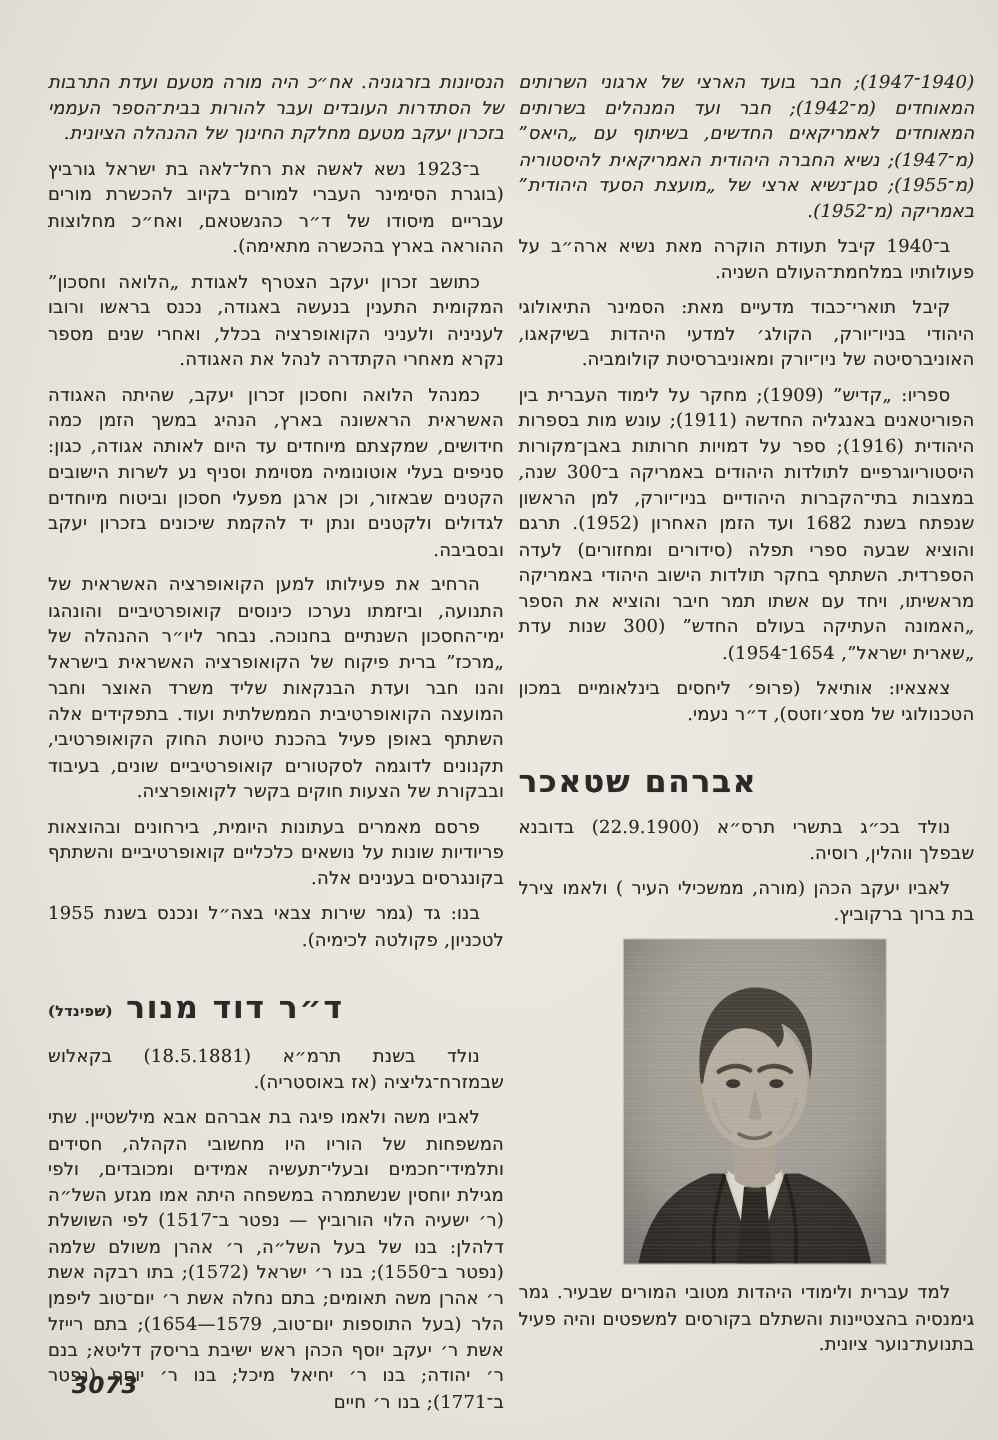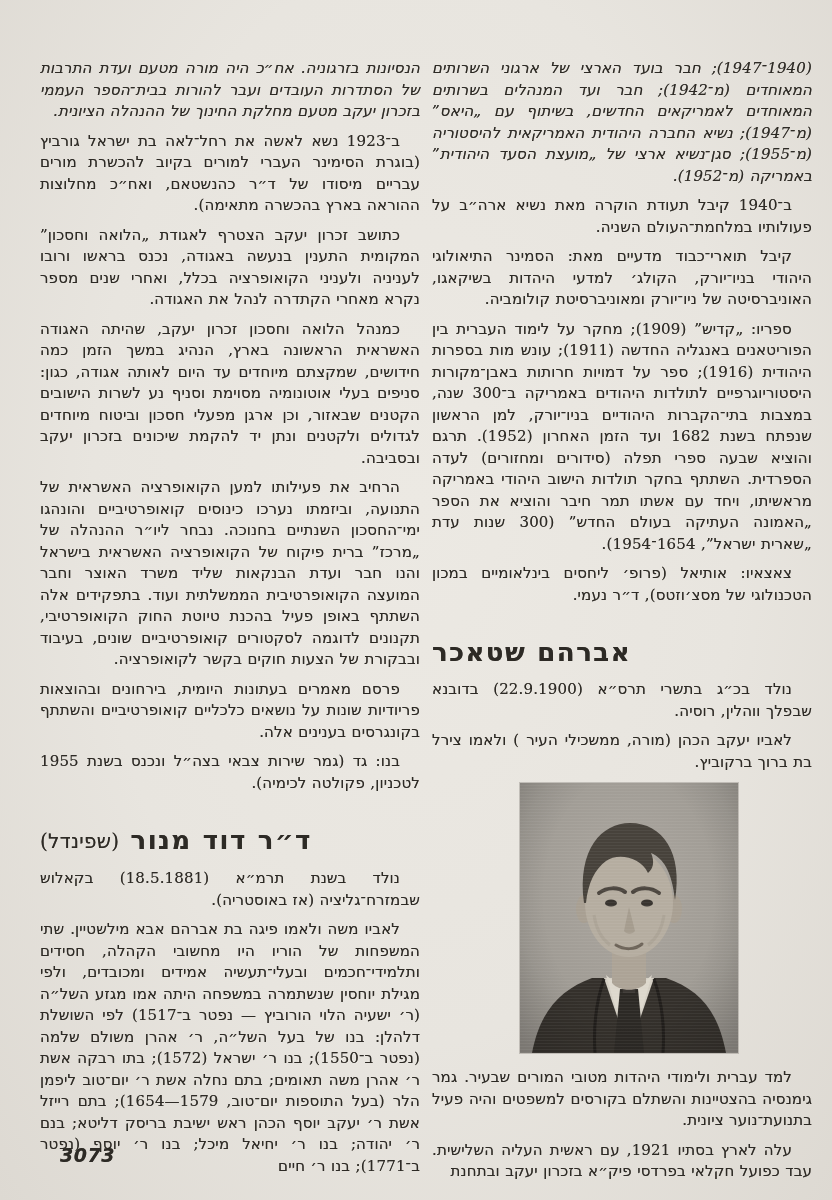--- a/index.html
+++ b/index.html
@@ -25,21 +25,21 @@
   .col-left{left:40px;}
   .col p{margin:0 0 8px;text-indent:20px;}
   .col p.cont{text-indent:0;font-style:italic;}
   .entry-title{
     font-weight:bold;font-size:26px;line-height:30px;
     text-align:left;letter-spacing:1.5px;
     margin:31px 0 12px;text-indent:0;
     text-shadow:0 0 .6px rgba(45,42,37,.7);
   }
   .entry-title .suffix{
-    font-size:20px;font-weight:normal;letter-spacing:.3px;
+    font-size:12px;font-weight:bold;letter-spacing:.3px;
     vertical-align:1px;
   }
   .photo{
     position:relative;width:218px;height:270px;
     margin:10px 74px 14px 88px;
     background:#a39f98;
     box-shadow:0 0 0 1px rgba(120,116,110,.35);
   }
   .photo svg{display:block;width:100%;height:100%;}
   .photo::after{
@@ -119,21 +119,20 @@
         <path d="M109,124 L104,148 C107,151.5 112,151.5 115,148 Z" fill="#a59c8e"></path>
 
         <path d="M96,162 C104,167 115,167 122,161" stroke="#6d6459" stroke-width="3" fill="none" stroke-linecap="round"></path>
 
         <path d="M74,132 C76,146 82,156 90,162" stroke="#a79e91" stroke-width="3" fill="none" opacity=".6"></path>
         <path d="M144,132 C142,146 136,156 128,162" stroke="#a79e91" stroke-width="3" fill="none" opacity=".6"></path>
       </svg>
     </div>
 
     <p>למד עברית ולימודי היהדות מטובי המורים שבעיר. גמר גימנסיה בהצטיינות והשתלם בקורסים למשפטים והיה פעיל בתנועת־נוער ציונית.</p>
-    <p>עלה לארץ בסתיו 1921, עם ראשית העליה השלישית. עבד כפועל חקלאי בפרדסי פיק״א בזכרון יעקב ובתחנת</p>
   </div>
 
   <div class="col col-left">
     <p class="cont">הנסיונות בזרגוניה. אח״כ היה מורה מטעם ועדת התרבות של הסתדרות העובדים ועבר להורות בבית־הספר העממי בזכרון יעקב מטעם מחלקת החינוך של ההנהלה הציונית.</p>
     <p>ב־1923 נשא לאשה את רחל־לאה בת ישראל גורביץ (בוגרת הסימינר העברי למורים בקיוב להכשרת מורים עבריים מיסודו של ד״ר כהנשטאם, ואח״כ מחלוצות ההוראה בארץ בהכשרה מתאימה).</p>
     <p>כתושב זכרון יעקב הצטרף לאגודת „הלואה וחסכון” המקומית התענין בנעשה באגודה, נכנס בראשו ורובו לעניניה ולעניני הקואופרציה בכלל, ואחרי שנים מספר נקרא מאחרי הקתדרה לנהל את האגודה.</p>
     <p>כמנהל הלואה וחסכון זכרון יעקב, שהיתה האגודה האשראית הראשונה בארץ, הנהיג במשך הזמן כמה חידושים, שמקצתם מיוחדים עד היום לאותה אגודה, כגון: סניפים בעלי אוטונומיה מסוימת וסניף נע לשרות הישובים הקטנים שבאזור, וכן ארגן מפעלי חסכון וביטוח מיוחדים לגדולים ולקטנים ונתן יד להקמת שיכונים בזכרון יעקב ובסביבה.</p>
     <p>הרחיב את פעילותו למען הקואופרציה האשראית של התנועה, וביזמתו נערכו כינוסים קואופרטיביים והונהגו ימי־החסכון השנתיים בחנוכה. נבחר ליו״ר ההנהלה של „מרכז” ברית פיקוח של הקואופרציה האשראית בישראל והנו חבר ועדת הבנקאות שליד משרד האוצר וחבר המועצה הקואופרטיבית הממשלתית ועוד. בתפקידים אלה השתתף באופן פעיל בהכנת טיוטת החוק הקואופרטיבי, תקנונים לדוגמה לסקטורים קואופרטיביים שונים, בעיבוד ובבקורת של הצעות חוקים בקשר לקואופרציה.</p>
     <p>פרסם מאמרים בעתונות היומית, בירחונים ובהוצאות פריודיות שונות על נושאים כלכליים קואופרטיביים והשתתף בקונגרסים בענינים אלה.</p>
     <p>בנו: גד (גמר שירות צבאי בצה״ל ונכנס בשנת 1955 לטכניון, פקולטה לכימיה).</p>

